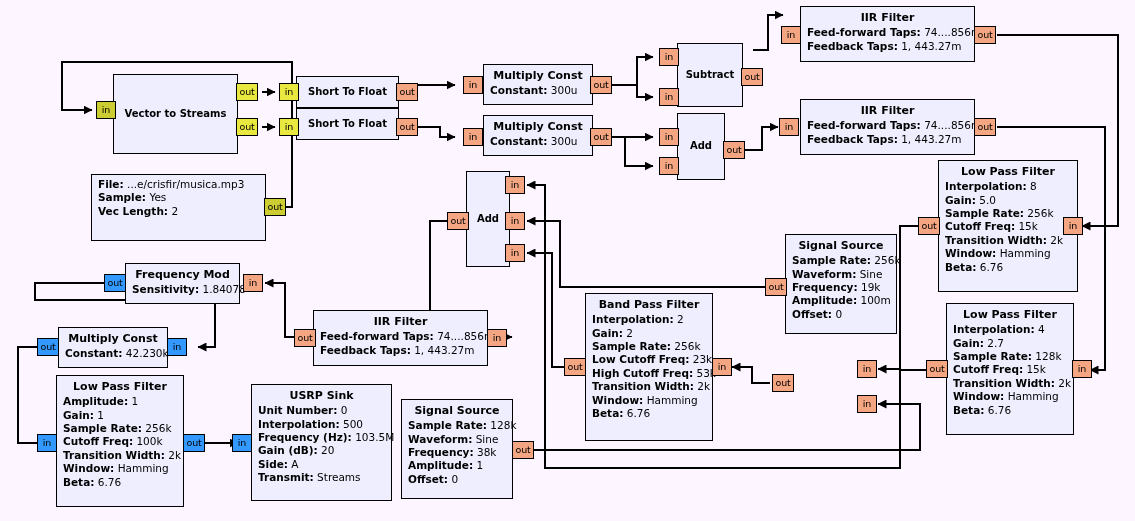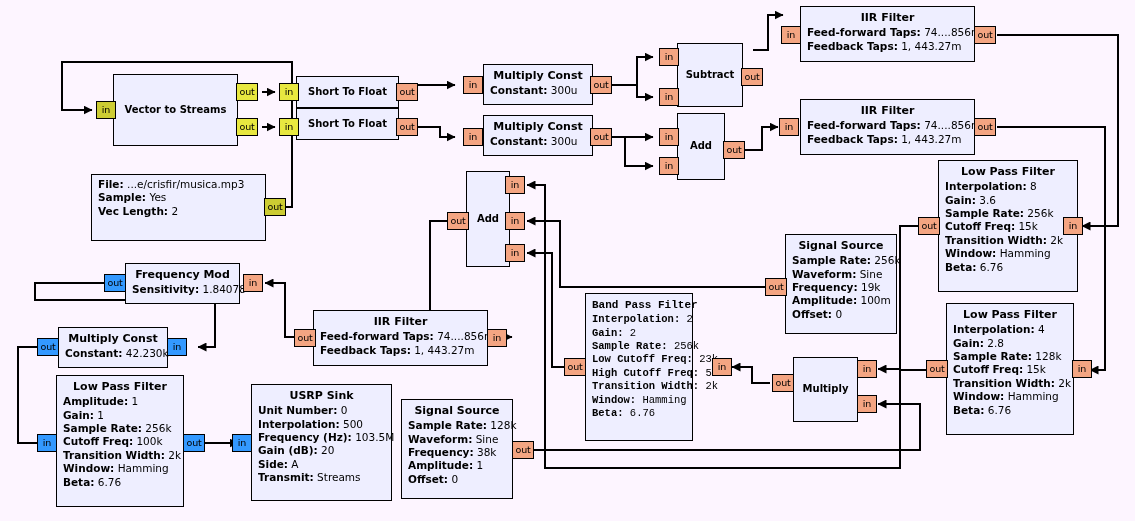--- a/index.html
+++ b/index.html
@@ -131,21 +131,21 @@
       <path d="M 533,450 L 920,450 L 920,404 L 878,404" marker-end="url(#ar)"></path>
 
       <path d="M 928,370 L 900,370 L 900,369 L 878,369" marker-end="url(#ar)"></path>
 
       <path d="M 770,383 L 752,383 L 752,367 L 732,367" marker-end="url(#ar)"></path>
 
       <path d="M 570,367 L 552,367 L 552,253 L 527,253" marker-end="url(#ar)"></path>
     </g>
   </svg>
 
-  <div class="blk compact" style="left:113px; top:74px; width:125px; height:72px;">
+  <div class="blk compact" style="left:113px; top:74px; width:125px; height:80px;">
     <span class="ttl">Vector to Streams</span>
   </div>
   <div class="port olive" style="left:96px; top:101px; width:20px; height:18px;">in</div>
   <div class="port yellow" style="left:236px; top:83px; width:22px; height:18px;">out</div>
   <div class="port yellow" style="left:236px; top:118px; width:22px; height:18px;">out</div>
 
   <div class="blk compact" style="left:296px; top:76px; width:103px; height:32px;">
     <span class="ttl">Short To Float</span>
   </div>
   <div class="port yellow" style="left:279px; top:83px; width:20px; height:18px;">in</div>
@@ -204,34 +204,34 @@
     <span class="ttl">IIR Filter</span>
     <span class="prm"><b>Feed-forward Taps:</b> <span class="v">74....856m</span></span>
     <span class="prm"><b>Feedback Taps:</b> <span class="v">1, 443.27m</span></span>
   </div>
   <div class="port orange" style="left:779px; top:118px; width:20px; height:18px;">in</div>
   <div class="port orange" style="left:974px; top:118px; width:22px; height:18px;">out</div>
 
   <div class="blk" style="left:938px; top:160px; width:140px; height:132px;">
     <span class="ttl">Low Pass Filter</span>
     <span class="prm"><b>Interpolation:</b> <span class="v">8</span></span>
-    <span class="prm"><b>Gain:</b> <span class="v">3.6</span></span>
+    <span class="prm"><b>Gain:</b> <span class="v">5.0</span></span>
     <span class="prm"><b>Sample Rate:</b> <span class="v">256k</span></span>
     <span class="prm"><b>Cutoff Freq:</b> <span class="v">15k</span></span>
     <span class="prm"><b>Transition Width:</b> <span class="v">2k</span></span>
     <span class="prm"><b>Window:</b> <span class="v">Hamming</span></span>
     <span class="prm"><b>Beta:</b> <span class="v">6.76</span></span>
   </div>
   <div class="port orange" style="left:918px; top:217px; width:22px; height:18px;">out</div>
   <div class="port orange" style="left:1063px; top:217px; width:20px; height:18px;">in</div>
 
   <div class="blk" style="left:946px; top:303px; width:128px; height:132px;">
     <span class="ttl">Low Pass Filter</span>
     <span class="prm"><b>Interpolation:</b> <span class="v">4</span></span>
-    <span class="prm"><b>Gain:</b> <span class="v">2.8</span></span>
+    <span class="prm"><b>Gain:</b> <span class="v">2.7</span></span>
     <span class="prm"><b>Sample Rate:</b> <span class="v">128k</span></span>
     <span class="prm"><b>Cutoff Freq:</b> <span class="v">15k</span></span>
     <span class="prm"><b>Transition Width:</b> <span class="v">2k</span></span>
     <span class="prm"><b>Window:</b> <span class="v">Hamming</span></span>
     <span class="prm"><b>Beta:</b> <span class="v">6.76</span></span>
   </div>
   <div class="port orange" style="left:926px; top:360px; width:22px; height:18px;">out</div>
   <div class="port orange" style="left:1072px; top:360px; width:20px; height:18px;">in</div>
 
   <div class="blk compact" style="left:466px; top:171px; width:44px; height:96px;">
@@ -245,37 +245,34 @@
   <div class="blk" style="left:785px; top:234px; width:112px; height:100px;">
     <span class="ttl">Signal Source</span>
     <span class="prm"><b>Sample Rate:</b> <span class="v">256k</span></span>
     <span class="prm"><b>Waveform:</b> <span class="v">Sine</span></span>
     <span class="prm"><b>Frequency:</b> <span class="v">19k</span></span>
     <span class="prm"><b>Amplitude:</b> <span class="v">100m</span></span>
     <span class="prm"><b>Offset:</b> <span class="v">0</span></span>
   </div>
   <div class="port orange" style="left:765px; top:278px; width:22px; height:18px;">out</div>
 
-  <div class="blk" style="left:585px; top:293px; width:108px; height:148px;font-family:Liberation Mono, monospace;">
+  <div class="blk" style="left:585px; top:293px; width:128px; height:148px;">
     <span class="ttl">Band Pass Filter</span>
     <span class="prm"><b>Interpolation:</b> <span class="v">2</span></span>
     <span class="prm"><b>Gain:</b> <span class="v">2</span></span>
     <span class="prm"><b>Sample Rate:</b> <span class="v">256k</span></span>
     <span class="prm"><b>Low Cutoff Freq:</b> <span class="v">23k</span></span>
     <span class="prm"><b>High Cutoff Freq:</b> <span class="v">53k</span></span>
     <span class="prm"><b>Transition Width:</b> <span class="v">2k</span></span>
     <span class="prm"><b>Window:</b> <span class="v">Hamming</span></span>
     <span class="prm"><b>Beta:</b> <span class="v">6.76</span></span>
   </div>
   <div class="port orange" style="left:564px; top:358px; width:22px; height:18px;">out</div>
   <div class="port orange" style="left:712px; top:358px; width:20px; height:18px;">in</div>
 
-  <div class="blk compact" style="left:793px; top:357px; width:65px; height:65px;">
-    <span class="ttl">Multiply</span>
-  </div>
   <div class="port orange" style="left:772px; top:374px; width:22px; height:18px;">out</div>
   <div class="port orange" style="left:857px; top:360px; width:20px; height:18px;">in</div>
   <div class="port orange" style="left:857px; top:395px; width:20px; height:18px;">in</div>
 
   <div class="blk" style="left:313px; top:310px; width:175px; height:56px;">
     <span class="ttl">IIR Filter</span>
     <span class="prm"><b>Feed-forward Taps:</b> <span class="v">74....856m</span></span>
     <span class="prm"><b>Feedback Taps:</b> <span class="v">1, 443.27m</span></span>
   </div>
   <div class="port orange" style="left:294px; top:329px; width:22px; height:18px;">out</div>

